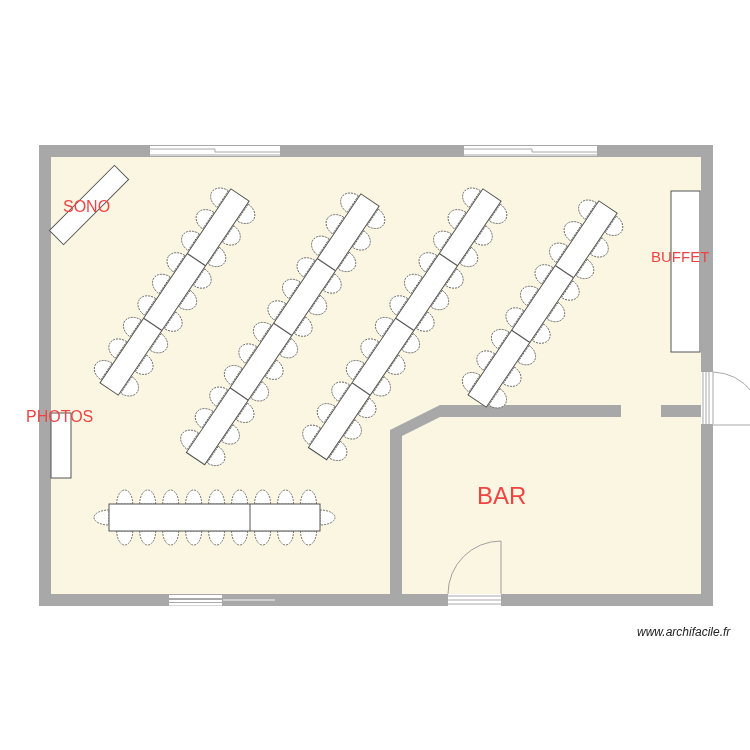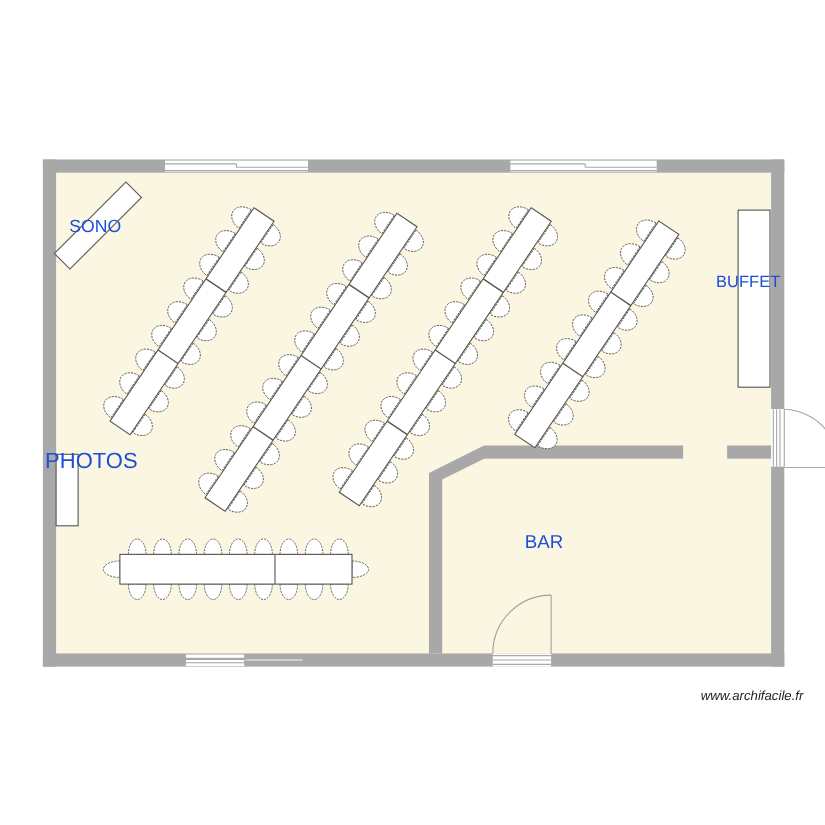--- a/index.html
+++ b/index.html
@@ -1,22 +1,22 @@
 <!DOCTYPE html>
 <html><head>
 <meta charset="utf-8">
 <style>
   html, body { margin: 0; padding: 0; background: #ffffff; }
   body { width: 750px; height: 750px; position: relative; overflow: hidden; font-family: "Liberation Sans", sans-serif; }
   #plan { position: absolute; left: 0; top: 0; width: 750px; height: 750px; }
-  .label { position: absolute; color: #1d4ed8; font-family: "Liberation Sans", sans-serif; white-space: nowrap; line-height: 1; }
+  .label { position: absolute; color: #ef4444; font-family: "Liberation Sans", sans-serif; white-space: nowrap; line-height: 1; }
   .lbl-sono { left: 63px; top: 199px; font-size: 16px; }
   .lbl-buffet { left: 651px; top: 249px; font-size: 15px; }
-  .lbl-photos { left: 41px; top: 409px; font-size: 20px; }
-  .lbl-bar { left: 477px; top: 484px; font-size: 17px; }
+  .lbl-photos { left: 26px; top: 409px; font-size: 16px; }
+  .lbl-bar { left: 477px; top: 484px; font-size: 24px; }
   .watermark { position: absolute; left: 637px; top: 625px; font-size: 12px; color: #222222; font-family: "Liberation Sans", sans-serif; font-style: italic; }
 </style>
 </head>
 <body>
 
 <svg id="plan" viewBox="0 0 750 750" xmlns="http://www.w3.org/2000/svg">
 
   <rect x="51" y="157" width="650" height="437" fill="#faf6e2"></rect>
 
   <g fill="#a8a8a8">

